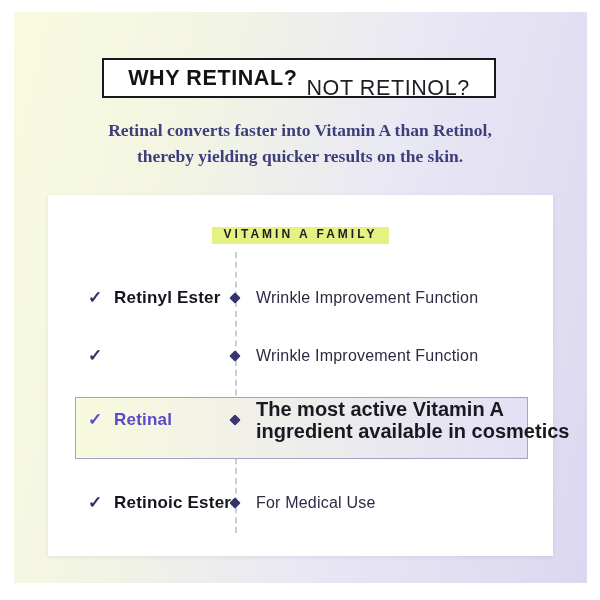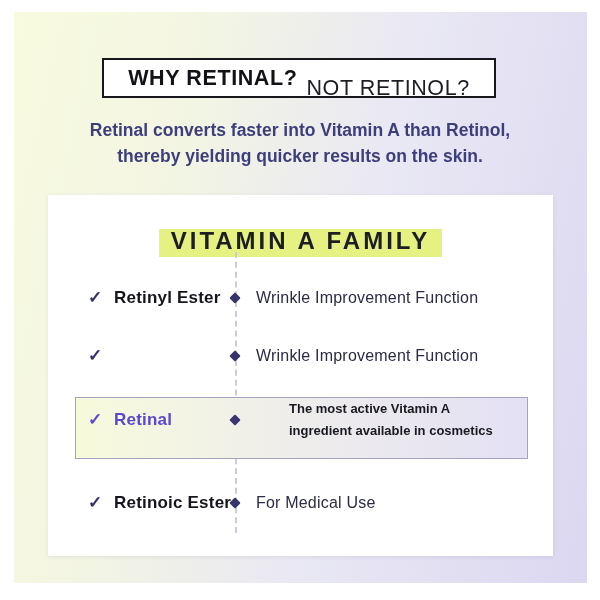--- a/index.html
+++ b/index.html
@@ -48,37 +48,38 @@
   }
   .subtitle {
     position: absolute;
     left: 0; top: 117px;
     width: 600px;
     text-align: center;
     font-size: 17.5px;
     font-weight: 700;
     line-height: 26px;
     color: #3e3e7c;
+    font-family: Liberation Serif, serif;
   }
   .card {
     position: absolute;
     left: 48px; top: 195px;
     width: 505px; height: 361px;
     background: #ffffff;
     box-shadow: 0 1px 4px rgba(60,60,90,0.10);
   }
   .family-heading-wrap {
     position: absolute;
     left: 0; top: 29px;
     width: 505px;
     text-align: center;
   }
   .family-heading {
     display: inline-block;
-    font-size: 24px;
+    font-size: 12px;
     font-weight: 700;
     letter-spacing: 3px;
     color: #1d1d24;
     padding: 3px 12px 4px 12px;
     background: linear-gradient(to bottom, rgba(0,0,0,0) 14%, #e5f281 14%, #e5f281 94%, rgba(0,0,0,0) 94%);
   }
   .dashed-line {
     position: absolute;
     left: 187px; top: 57px;
     height: 281px;
@@ -138,26 +139,25 @@
     color: #2b2b44;
     white-space: nowrap;
   }
   .row-3 .check, .row-3 .name { color: #5b48cb; }
   .row-3 .diamond { background: #3a3570; }
   .desc-multiline {
     position: absolute;
     left: 208px;
     top: 50%;
     transform: translateY(-50%);
-    font-size: 13px;
+    font-size: 20px;
     font-weight: 700;
     line-height: 22px;
     color: #191921;
     white-space: nowrap;
-    margin-left: 33px;
   }
 </style>
 </head>
 <body>
 
 <div class="page">
   <div class="bg-panel">
 
     <div class="title-box" style="left:88px; top:46px;">
       <span class="title-primary">WHY RETINAL?</span>

